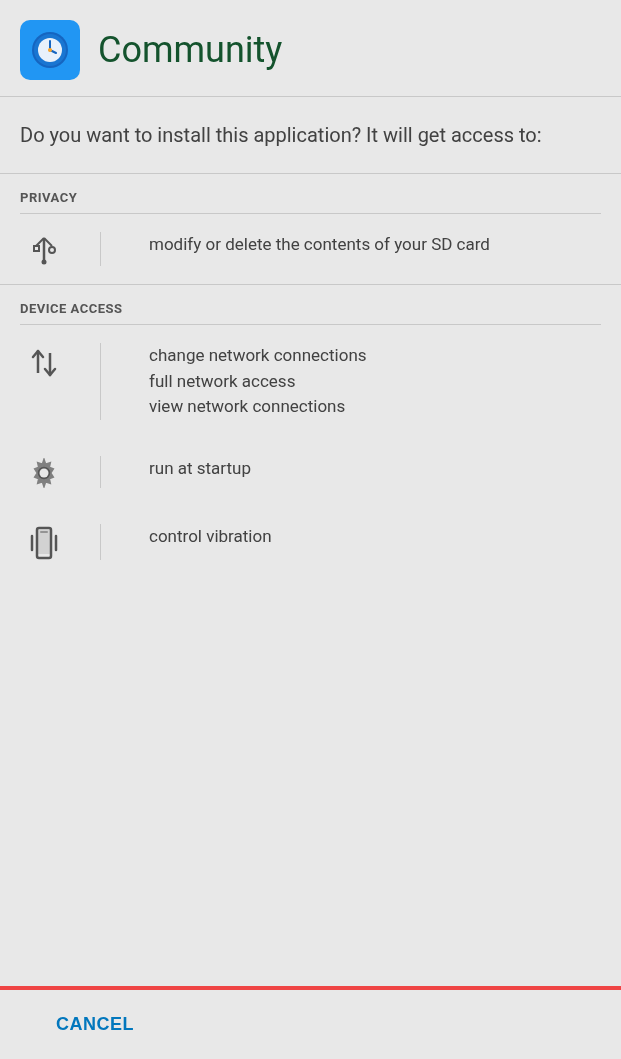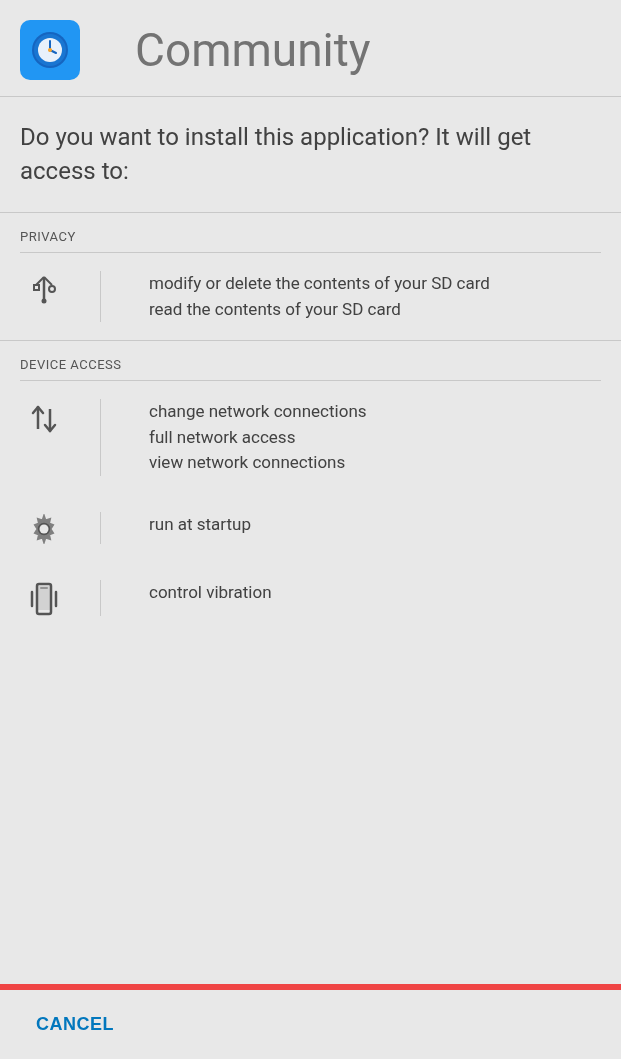--- a/index.html
+++ b/index.html
@@ -35,43 +35,42 @@
       margin-right: 18px;
       flex-shrink: 0;
     }
 
     .app-icon svg {
       width: 40px;
       height: 40px;
     }
 
     .app-title {
-      font-size: 46px;
+      font-size: 36px;
       font-weight: 400;
-      color: #737373;
-      margin-left: 37px;
+      color: #14532d;
     }
 
     .divider {
       height: 1px;
       background-color: #c8c8c8;
       margin: 0 0;
     }
 
     .install-question {
       padding: 24px 16px 24px 20px;
-      font-size: 24px;
+      font-size: 20px;
       color: #424242;
       line-height: 1.4;
     }
 
     .section-header {
       padding: 16px 20px 8px 20px;
       font-size: 13px;
-      font-weight: 400;
+      font-weight: 700;
       color: #555555;
       letter-spacing: 0.5px;
     }
 
     .section-divider {
       height: 1px;
       background-color: #c8c8c8;
       margin: 0 20px;
     }
 
@@ -111,23 +110,23 @@
       display: block;
     }
 
     .spacer {
       flex: 1;
     }
 
     .footer {
       display: flex;
       justify-content: space-between;
-      padding: 16px 20px;
+      padding: 16px 40px;
       background-color: #e8e8e8;
-      border-top: 6px solid #ef4444;
+      border-top: 4px solid #ef4444;
     }
 
     .footer-btn {
       font-size: 18px;
       font-weight: 600;
       letter-spacing: 0.5px;
       background: none;
       border: none;
       cursor: pointer;
       padding: 8px 16px;
@@ -181,21 +180,20 @@
       <line x1="6" y1="12" x2="14" y2="4" stroke="#555" stroke-width="2"></line>
       <line x1="22" y1="12" x2="14" y2="4" stroke="#555" stroke-width="2"></line>
       <rect x="4" y="12" width="5" height="5" stroke="#555" stroke-width="2" fill="none"></rect>
       <circle cx="22" cy="16" r="3" stroke="#555" stroke-width="2" fill="none"></circle>
       <circle cx="14" cy="28" r="2.5" fill="#555"></circle>
     </svg>
   </div>
   <div class="permission-separator"></div>
   <div class="permission-text">
     <span class="permission-item">modify or delete the contents of your SD card</span>
-    <span class="permission-item">read the contents of your SD card</span>
   </div>
 </div>
 
 <div class="divider"></div>
 
 <div class="section-header">DEVICE ACCESS</div>
 <div class="section-divider"></div>
 
 <div class="permission-row">
   <div class="permission-icon">

